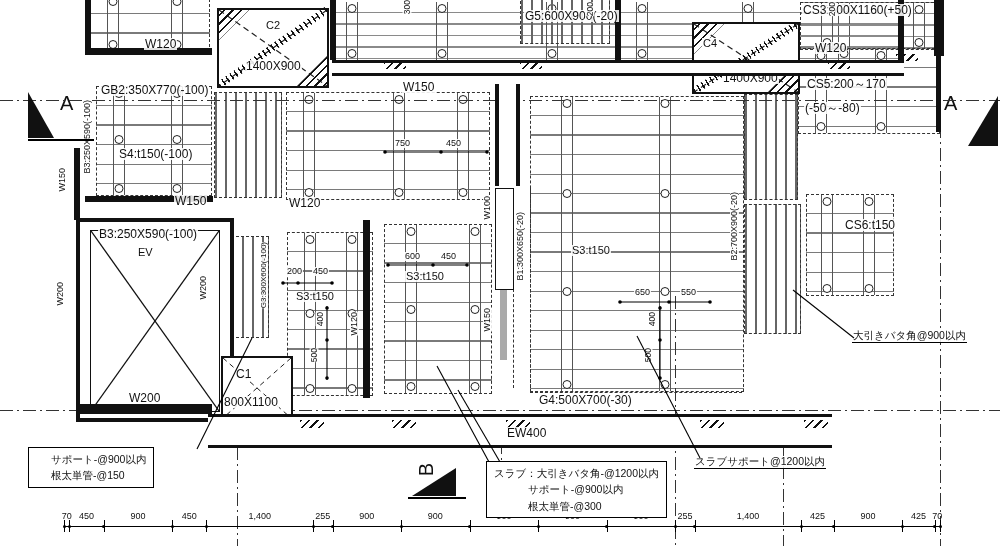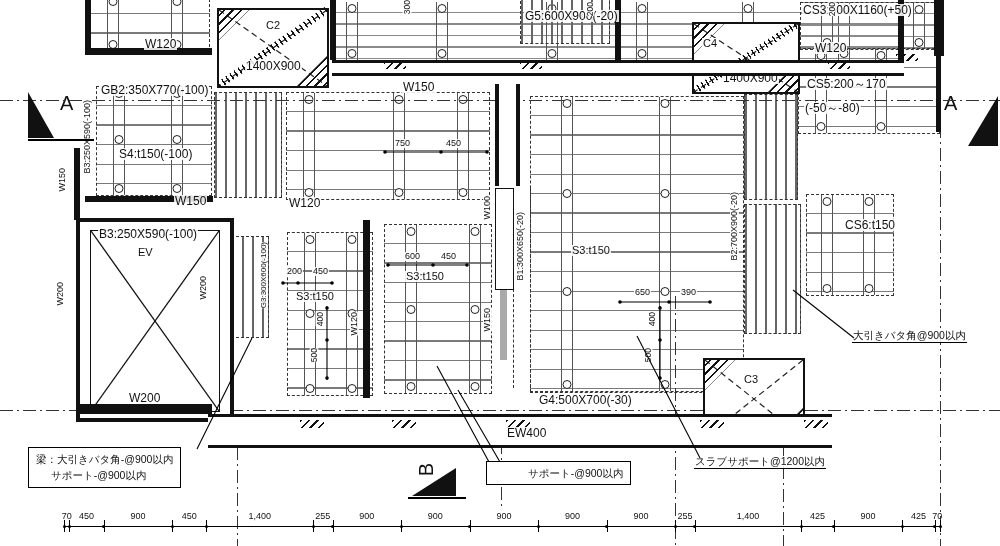--- a/index.html
+++ b/index.html
@@ -198,31 +198,29 @@
       <line x1="0" y1="0" x2="100%" y2="100%" stroke="#222" stroke-width="1.2" stroke-dasharray="6,4"></line>
       <line x1="100%" y1="0" x2="0" y2="100%" stroke="#222" stroke-width="1.2" stroke-dasharray="6,4"></line>
     </svg>
     <div class="ch tl"></div>
     <div class="ch br"></div>
     <div class="diagband" style="left:-10px;top:30px;width:124px;transform:rotate(-33deg)"></div>
     <span class="abs lbl f11" style="left:8px;top:14px">C4</span>
     <span class="abs lbl" style="left:28px;top:48px">1400X900</span>
   </div>
 
-  <div class="abs colbox" style="left:703px;top:358px;width:98px;height:78px">
+
+  <div class="abs" style="left:221px;top:356px;width:68px;height:60px;border:2px solid #111;background:#fff;z-index:2">
     <svg class="fill">
-      <line x1="0" y1="0" x2="100%" y2="100%" stroke="#222" stroke-width="1.2" stroke-dasharray="6,4"></line>
-      <line x1="100%" y1="0" x2="0" y2="100%" stroke="#222" stroke-width="1.2" stroke-dasharray="6,4"></line>
+      <line x1="0" y1="0" x2="100%" y2="100%" stroke="#222" stroke-width="1" stroke-dasharray="5,4"></line>
+      <line x1="100%" y1="0" x2="0" y2="100%" stroke="#222" stroke-width="1" stroke-dasharray="5,4"></line>
     </svg>
-    <div class="ch tl"></div>
-    <div class="ch br"></div>
-    <span class="abs lbl f11" style="left:38px;top:14px">C3</span>
-    <span class="abs lbl" style="left:14px;top:54px">1300X1100</span>
-  </div>
-
+    <span class="abs lbl" style="left:12px;top:10px">C1</span>
+    <span class="abs lbl f9" style="left:0;top:38px">800X1100</span>
+  </div>
 
   <span class="abs lbl" style="left:144px;top:38px">W120</span>
   <span class="abs lbl" style="left:174px;top:195px">W150</span>
   <span class="abs lbl" style="left:288px;top:197px">W120</span>
   <span class="abs lbl" style="left:402px;top:81px">W150</span>
   <span class="abs lbl" style="left:814px;top:42px">W120</span>
   <span class="abs lbl" style="left:128px;top:392px">W200</span>
   <span class="abs lbl" style="left:506px;top:427px">EW400</span>
   <span class="abs lbl f9" style="left:100px;top:84px">GB2:350X770(-100)</span>
   <span class="abs lbl" style="left:118px;top:148px">S4:t150(-100)</span>
@@ -247,46 +245,48 @@
   <span class="vlbl" style="left:483px;top:308px">W150</span>
   <span class="vlbl" style="left:350px;top:312px">W120</span>
 
   <span class="abs dim" style="left:394px;top:139px">750</span>
   <span class="abs dim" style="left:445px;top:139px">450</span>
   <span class="abs dim" style="left:404px;top:252px">600</span>
   <span class="abs dim" style="left:440px;top:252px">450</span>
   <span class="abs dim" style="left:286px;top:267px">200</span>
   <span class="abs dim" style="left:312px;top:267px">450</span>
   <span class="abs dim" style="left:634px;top:288px">650</span>
-  <span class="abs dim" style="left:680px;top:288px">390</span>
+  <span class="abs dim" style="left:680px;top:288px">550</span>
   <span class="vdim" style="left:648px;top:312px">400</span>
   <span class="vdim" style="left:644px;top:348px">500</span>
   <span class="vdim" style="left:316px;top:312px">400</span>
   <span class="vdim" style="left:310px;top:348px">500</span>
   <span class="vdim" style="left:403px;top:0">300</span>
   <span class="vdim" style="left:586px;top:2px">200</span>
   <span class="vdim" style="left:828px;top:2px">200</span>
 
   <div class="abs tri" style="left:28px;top:92px;width:26px;height:46px;clip-path:polygon(0 0,0 100%,100% 100%)"></div>
   <span class="abs big" style="left:60px;top:92px">A</span>
   <div class="abs" style="left:28px;top:139px;width:66px;height:1.5px;background:#000;z-index:5"></div>
 
   <span class="abs big" style="left:944px;top:92px">A</span>
   <div class="abs tri" style="left:968px;top:96px;width:30px;height:50px;clip-path:polygon(100% 0,100% 100%,0 100%)"></div>
 
   <span class="abs big" style="left:420px;top:458px;transform:rotate(-90deg)">B</span>
   <div class="abs tri" style="left:412px;top:468px;width:44px;height:28px;clip-path:polygon(100% 0,0 100%,100% 100%)"></div>
   <div class="abs" style="left:408px;top:497px;width:58px;height:1.5px;background:#000;z-index:5"></div>
 
   <div class="abs notebox" style="left:28px;top:447px">
-    <div>梁：大引きバタ角-@900以内</div>
     <div class="ind">サポート-@900以内</div>
+    <div class="ind">根太単管-@150</div>
   </div>
   <div class="abs notebox" style="left:486px;top:461px">
+    <div>スラブ：大引きバタ角-@1200以内</div>
     <div class="ind" style="padding-left:34px">サポート-@900以内</div>
+    <div class="ind" style="padding-left:34px">根太単管-@300</div>
   </div>
   <span class="abs lbl underline" style="left:694px;top:456px;font-size:10.5px">スラブサポート@1200以内</span>
   <span class="abs lbl underline" style="left:852px;top:330px;font-size:10.5px">大引きバタ角@900以内</span>
 
   <svg id="overlay" class="abs" style="left:0;top:0" width="1000" height="546">
     <g stroke="#000" stroke-width="1.1">
       <line x1="197" y1="449" x2="252" y2="338"></line>
       <line x1="489" y1="462" x2="437" y2="366"></line>
       <line x1="500" y1="462" x2="458" y2="390"></line>
       <line x1="700" y1="458" x2="637" y2="336"></line>

